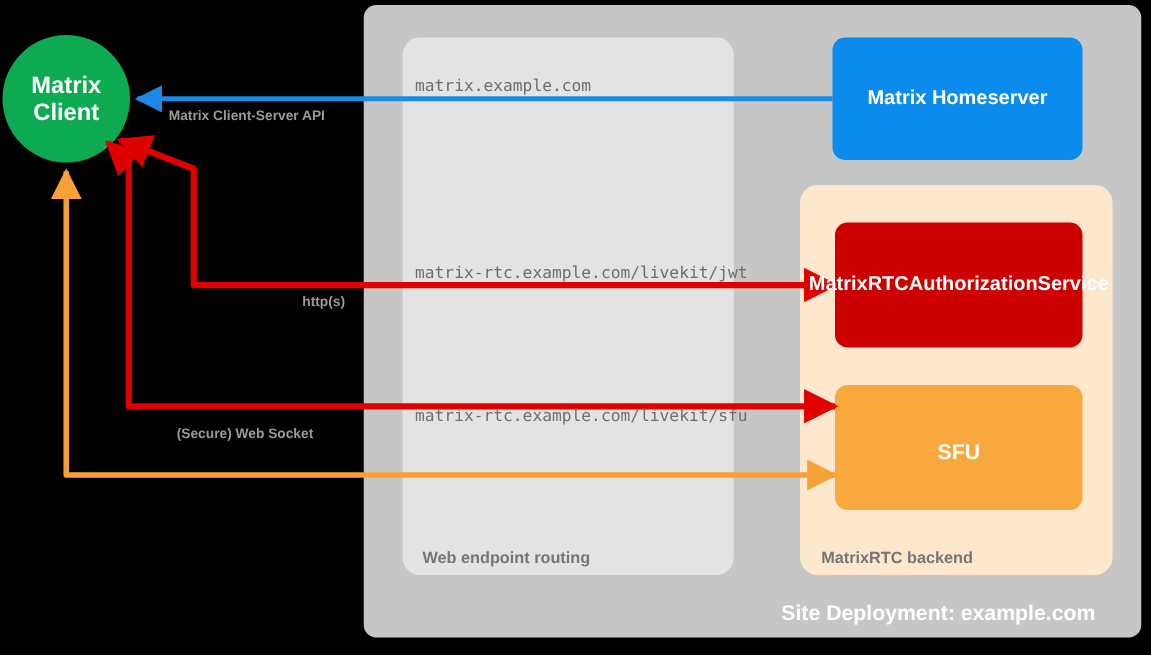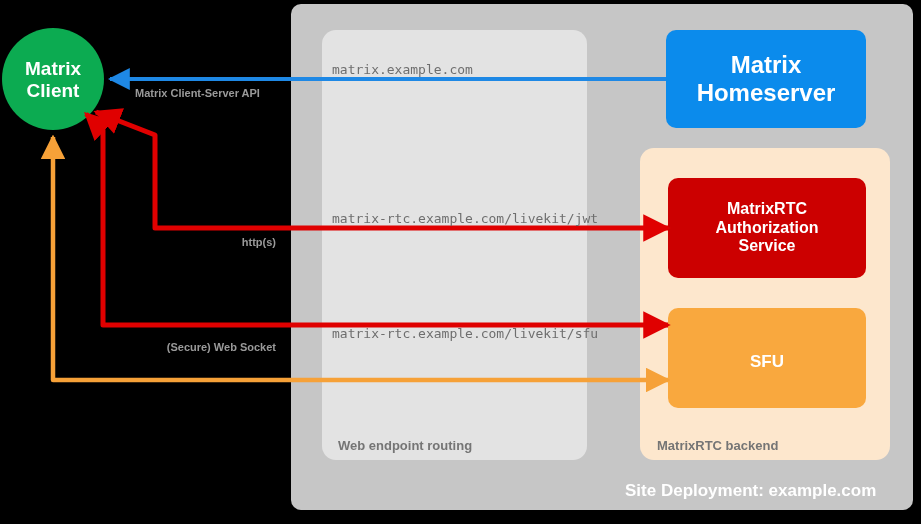--- a/index.html
+++ b/index.html
@@ -105,23 +105,23 @@
     <path d="M 668 325 L 103 325 L 103 130 L 86 114" stroke="#e00000" stroke-width="5" fill="none" marker-start="url(#arrow-red)" marker-end="url(#arrow-red)" stroke-linejoin="round"></path>
 
     <path d="M 668 380 L 53 380 L 53 137" stroke="#f6a138" stroke-width="4.5" fill="none" marker-start="url(#arrow-orange)" marker-end="url(#arrow-orange)" stroke-linejoin="round"></path>
   </svg>
 
   <div class="node-label" style="left:3px; top:49px; width:100px; height:62px; font-size:19px; flex-direction:column;">
     <span>Matrix</span>
     <span>Client</span>
   </div>
 
-  <div class="node-label" style="left:666px; top:30px; width:200px; height:98px; font-size:24px;">Matrix Homeserver</div>
+  <div class="node-label" style="left:666px; top:30px; width:200px; height:98px; font-size:16px;">Matrix Homeserver</div>
 
-  <div class="node-label" style="left:668px; top:178px; width:198px; height:100px; font-size:16px; flex-direction:column;">
+  <div class="node-label" style="left:668px; top:178px; width:198px; height:100px; font-size:16px; flex-direction:row;">
     <span>MatrixRTC</span>
     <span>Authorization</span>
     <span>Service</span>
   </div>
 
   <div class="node-label" style="left:668px; top:308px; width:198px; height:108px; font-size:17px;">SFU</div>
 
   <div class="panel-caption" style="left:338px; top:438px; font-size:13px;">Web endpoint routing</div>
 
   <div class="panel-caption" style="left:657px; top:438px; font-size:13px;">MatrixRTC backend</div>
@@ -131,16 +131,16 @@
   <div class="mono-label" style="left:332px; top:62px;">matrix.example.com</div>
 
   <div class="mono-label" style="left:332px; top:211px;">matrix-rtc.example.com/livekit/jwt</div>
 
   <div class="mono-label" style="left:332px; top:326px;">matrix-rtc.example.com/livekit/sfu</div>
 
   <div class="arrow-label" style="left:135px; top:60px;">Matrix Client-Server API</div>
 
   <div class="arrow-label right-align" style="left:166px; top:209px; width:110px;">http(s)</div>
 
-  <div class="arrow-label right-align" style="left:116px; top:314px; width:160px;">(Secure) Web Socket</div>
+  <div class="arrow-label right-align" style="left:116px; top:314px; width:160px;text-align:center;">(Secure) Web Socket</div>
 
 
 </div>
 
 </body></html>

